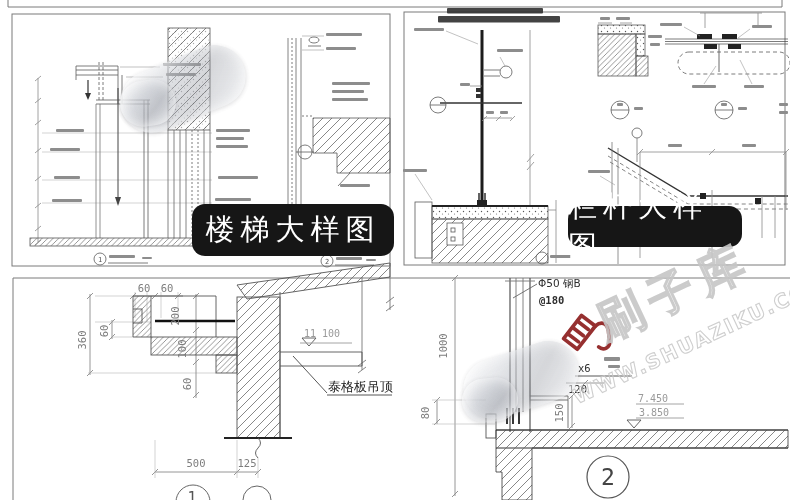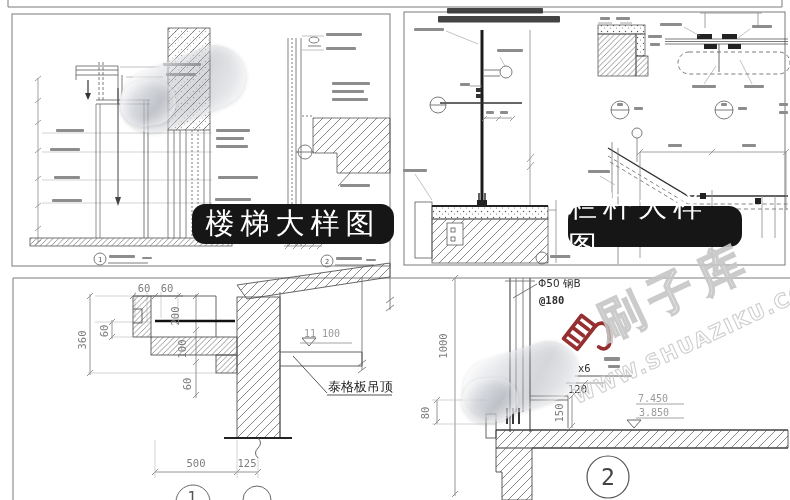--- a/index.html
+++ b/index.html
@@ -323,21 +323,21 @@
     <text x="639" y="416" class="lv">3.850</text>
     <text x="608" y="485" text-anchor="middle" font-size="23" fill="#444">2</text>
   </g>
 </svg>
 
 <div class="blob" style="left:118px;top:58px;width:130px;height:62px;transform:rotate(-22deg)"></div>
 <div class="blob" style="left:120px;top:80px;width:56px;height:46px;transform:rotate(-8deg)"></div>
 <div class="blob" style="left:462px;top:350px;width:118px;height:60px;transform:rotate(-18deg)"></div>
 <div class="blob" style="left:462px;top:378px;width:56px;height:44px;transform:rotate(-6deg)"></div>
 
-<div class="plate" id="plate-stair" style="left:192px;top:204px;width:202px;height:40px">楼梯大样图</div>
+<div class="plate" id="plate-stair" style="left:192px;top:204px;width:202px;height:52px">楼梯大样图</div>
 <div class="plate" id="plate-railing" style="left:568px;top:206px;width:174px;height:41px">栏杆大样图</div>
 
 <svg id="wm-brush" viewBox="0 0 60 60">
   <g transform="rotate(-18 30 30)" stroke="#8e1f1f" stroke-width="3.4" fill="none" stroke-linejoin="round" stroke-linecap="round">
     <path d="M7,26 L29,11 L38,24 L16,39 Z"></path>
     <path d="M12,23 l7,10 M18,19 l7,10 M24,15 l7,10"></path>
     <path d="M38,24 c7,-3 11,1 10,8 l-2,9 c-1,6 -8,7 -11,2"></path>
   </g>
 </svg>
 

